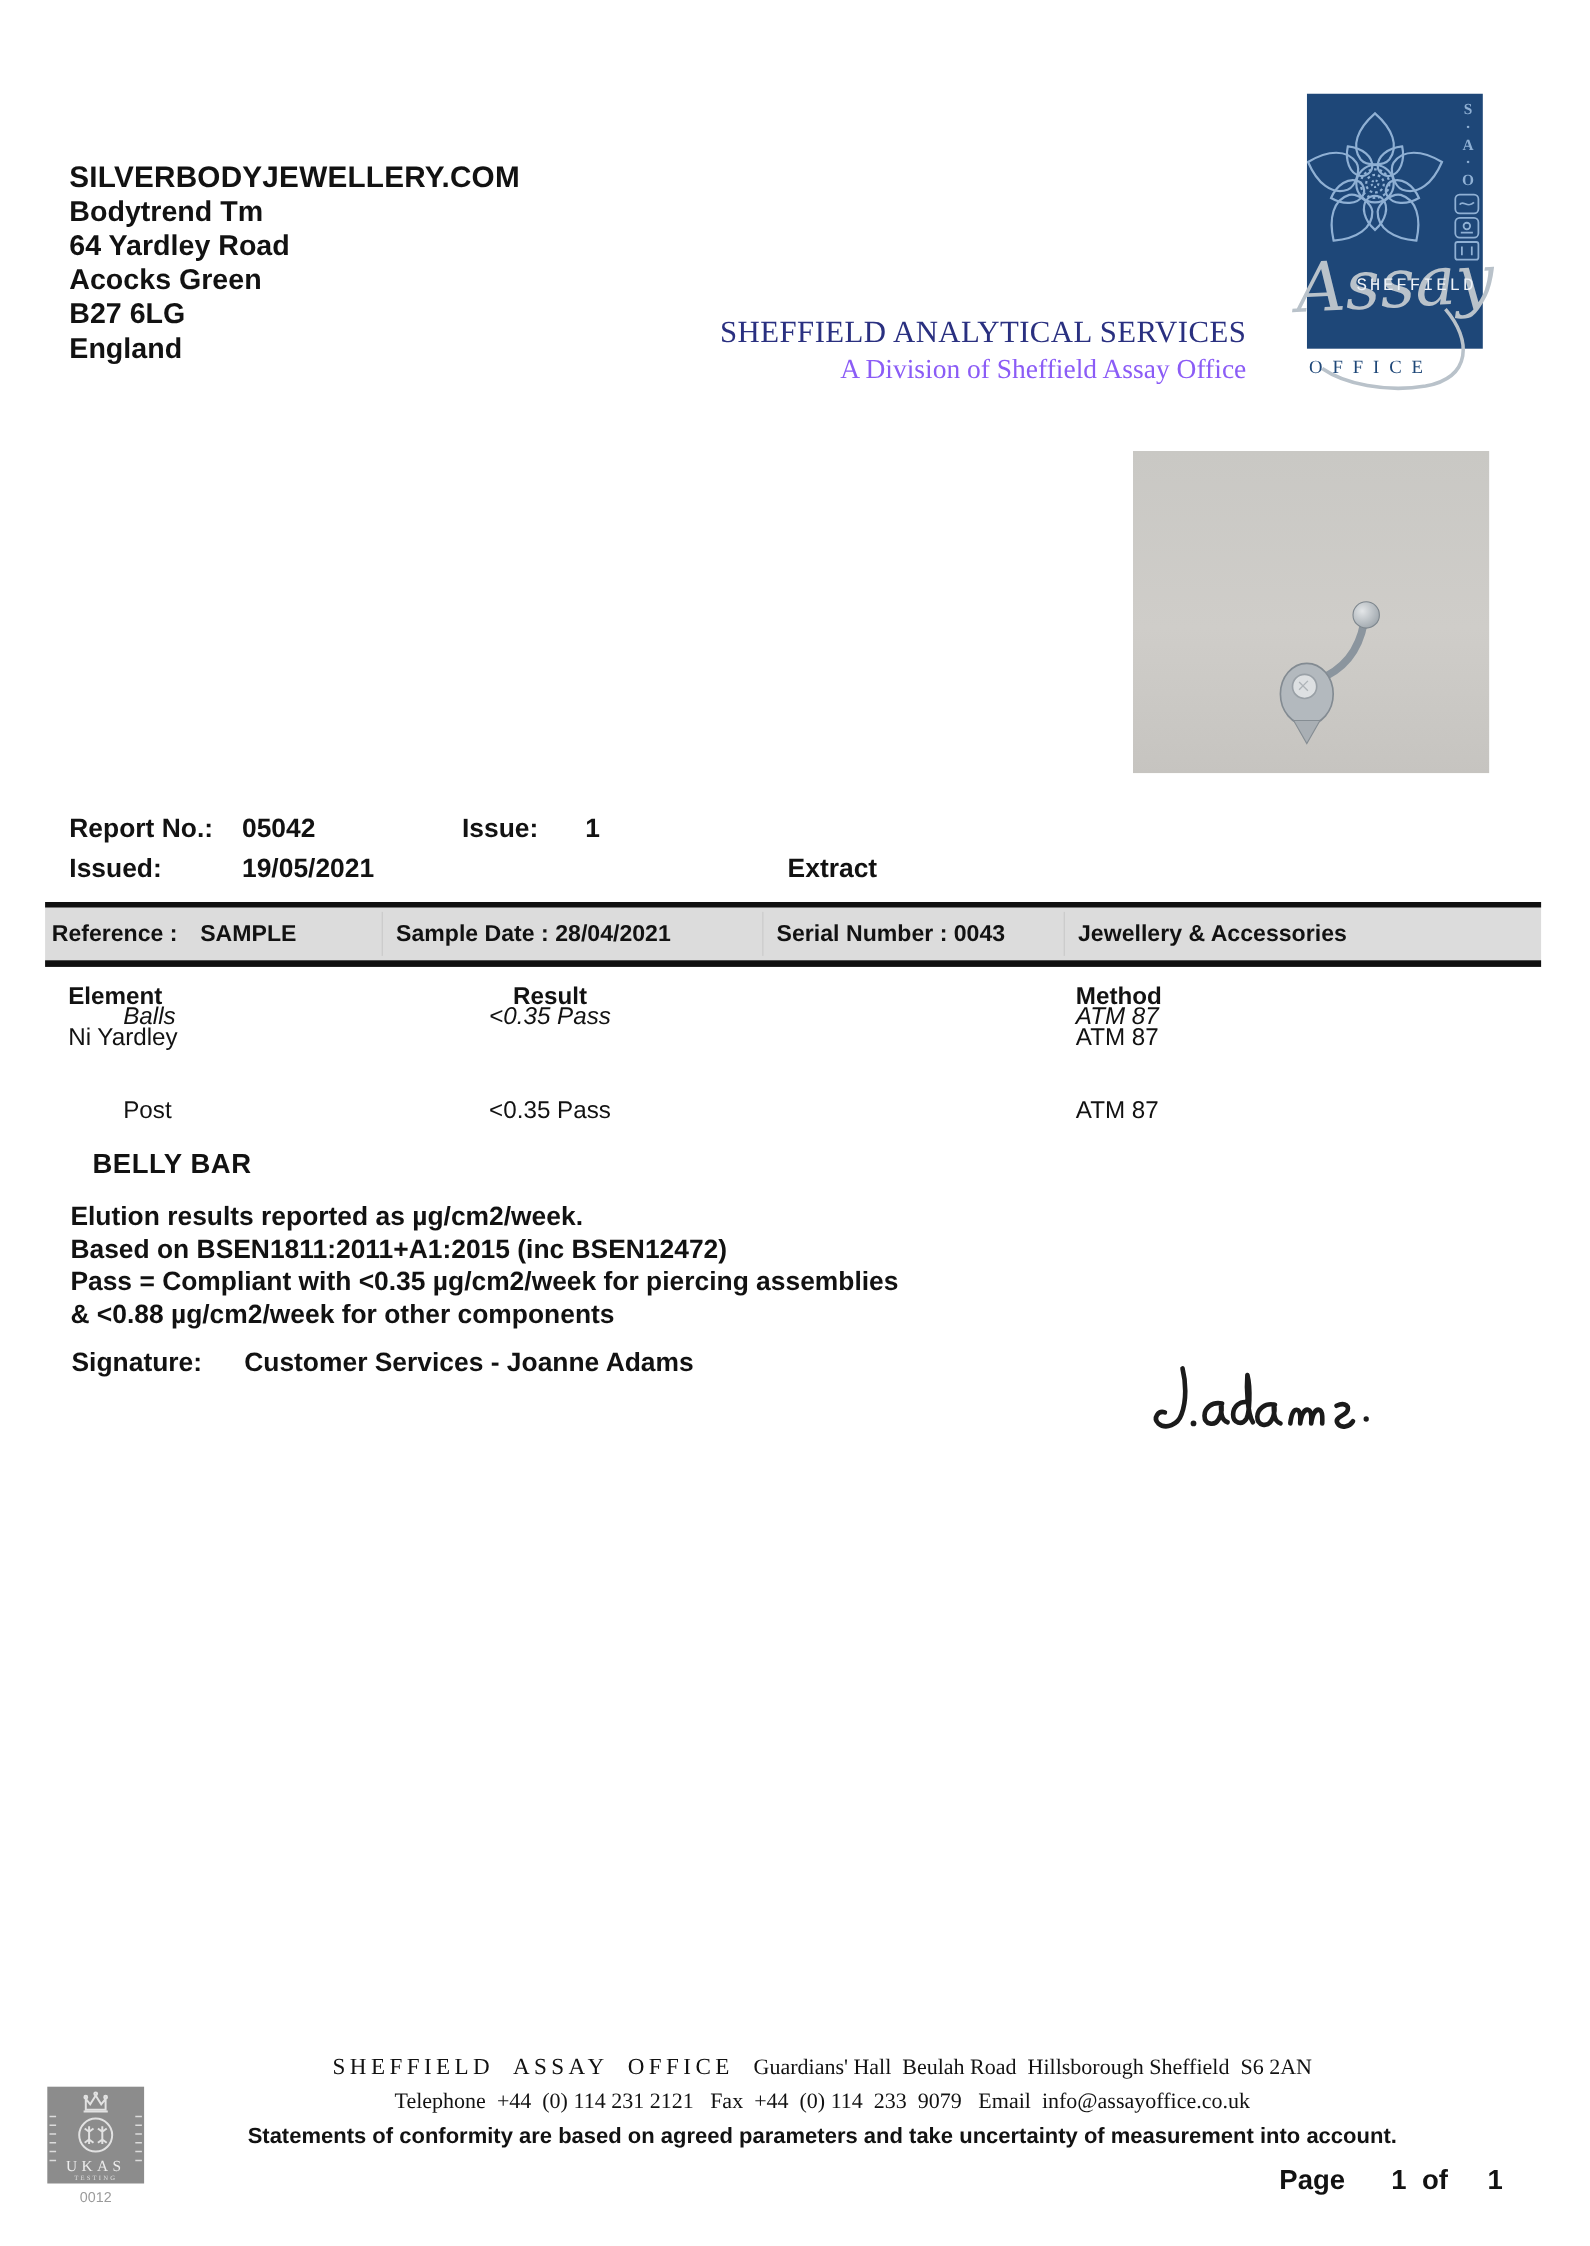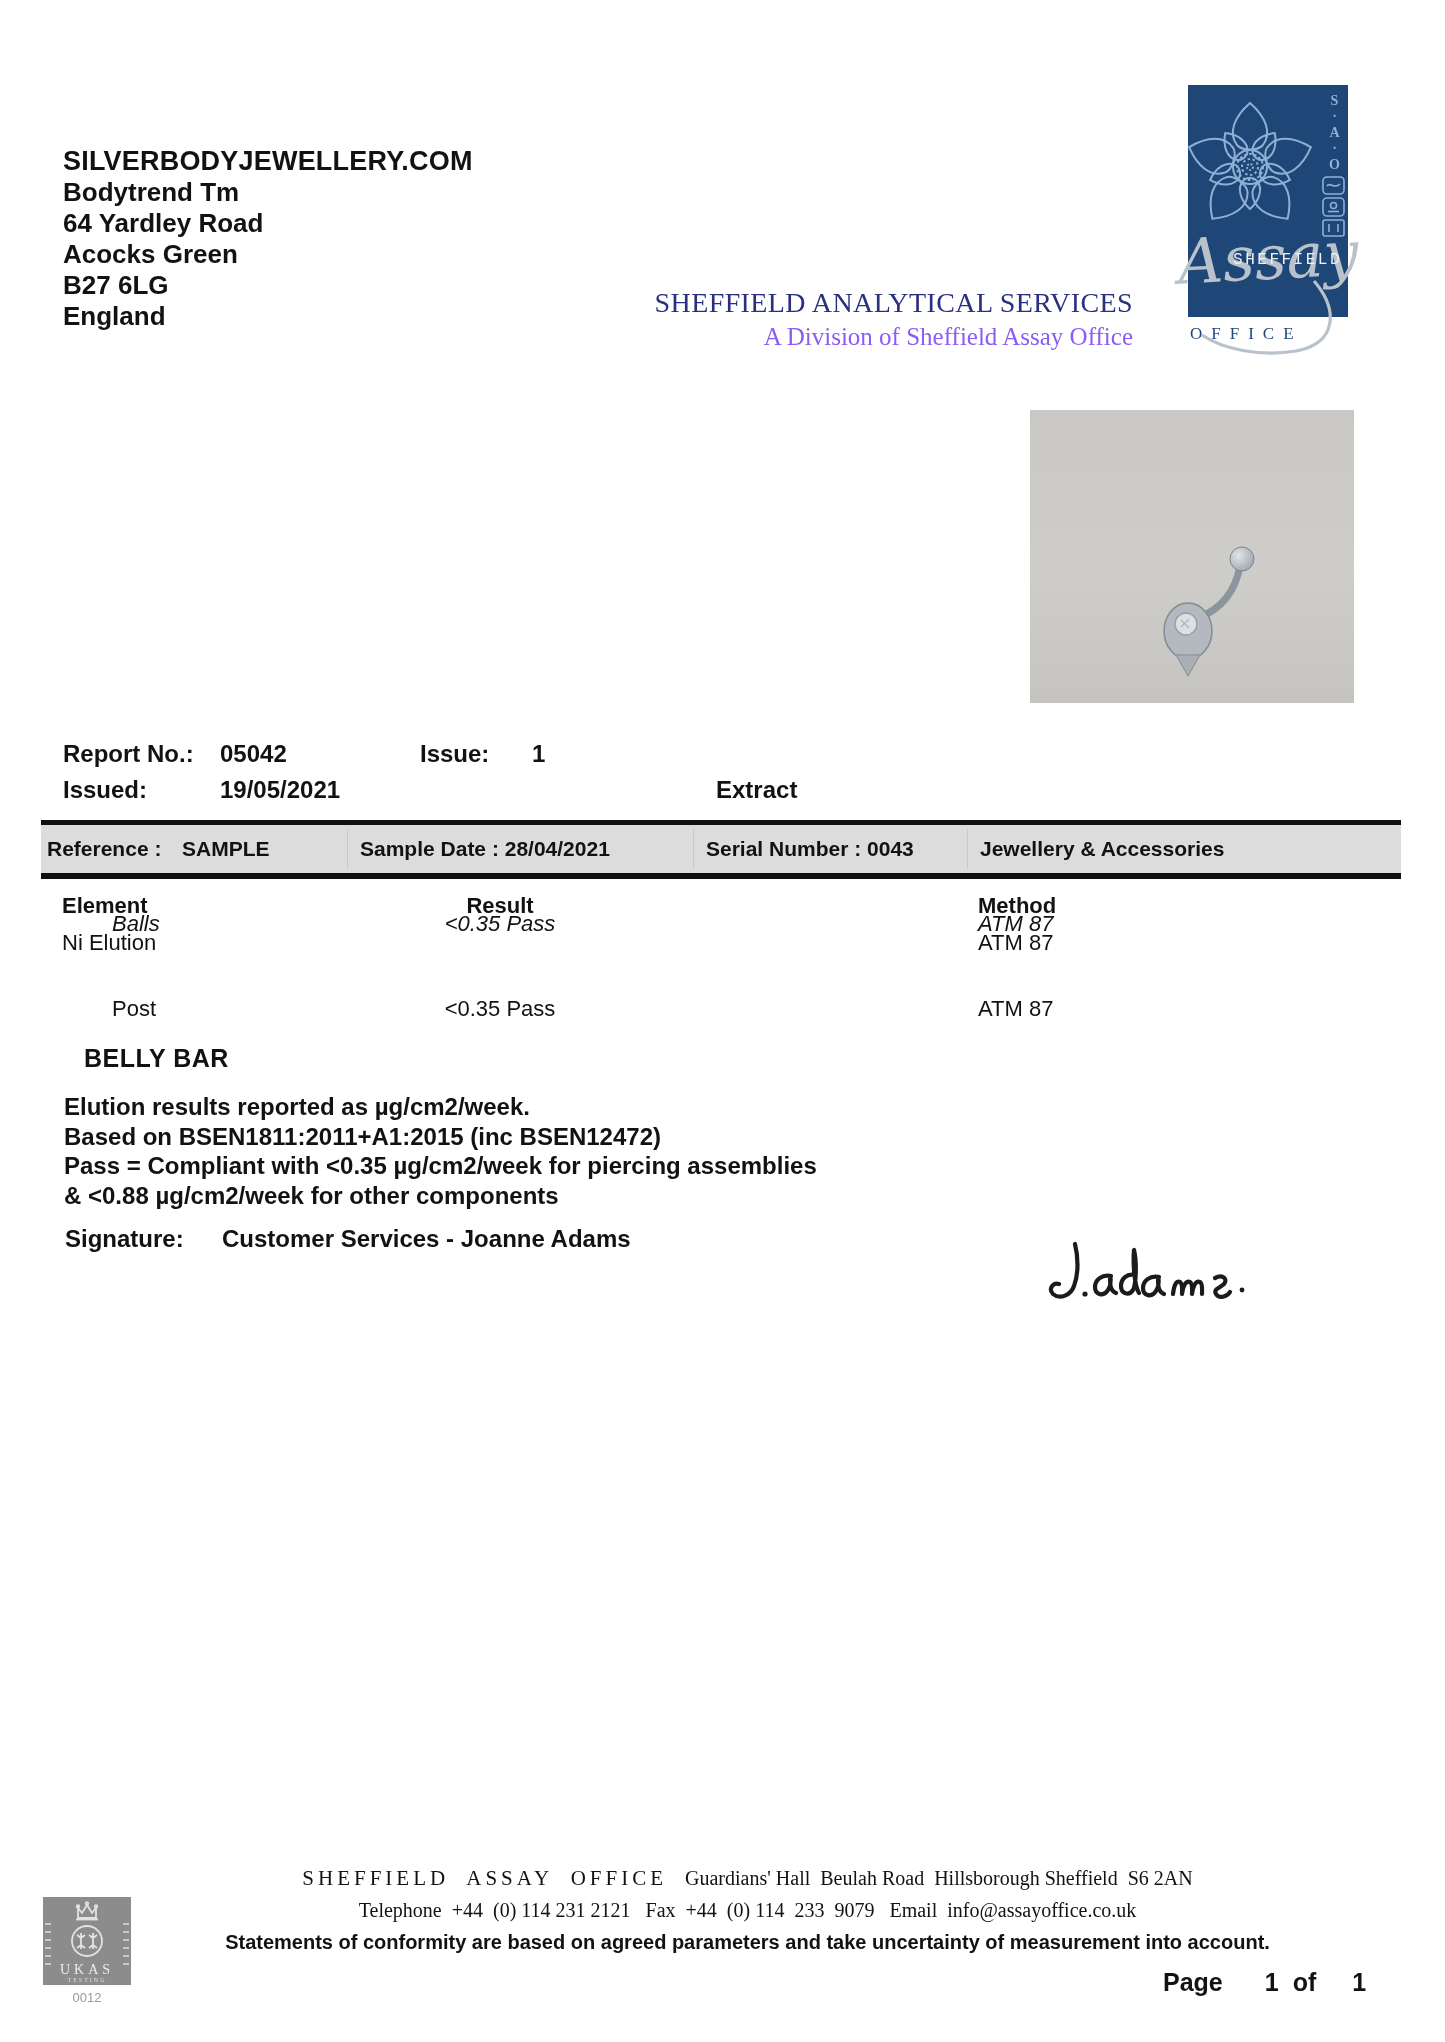--- a/index.html
+++ b/index.html
@@ -187,21 +187,21 @@
     <span class="rb-ref">SAMPLE</span>
     <span class="rb-date">Sample Date : 28/04/2021</span>
     <span class="rb-ser">Serial Number : 0043</span>
     <span class="rb-cat">Jewellery &amp; Accessories</span>
   </div>
 
   <span class="cell hdr c-el  r-h">Element</span>
   <span class="cell hdr c-res r-h">Result</span>
   <span class="cell hdr c-met r-h">Method</span>
 
-  <span class="cell c-el r-0">Ni Elution</span>
+  <span class="cell c-el r-0">Ni Yardley</span>
   <span class="cell c-res r-0"></span>
   <span class="cell c-met r-0">ATM 87</span>
 
   <span class="cell c-el indent r-1">Balls</span>
   <span class="cell c-res r-1">&lt;0.35 Pass</span>
   <span class="cell c-met r-1">ATM 87</span>
 
   <span class="cell c-el indent r-2">Post</span>
   <span class="cell c-res r-2">&lt;0.35 Pass</span>
   <span class="cell c-met r-2">ATM 87</span>

